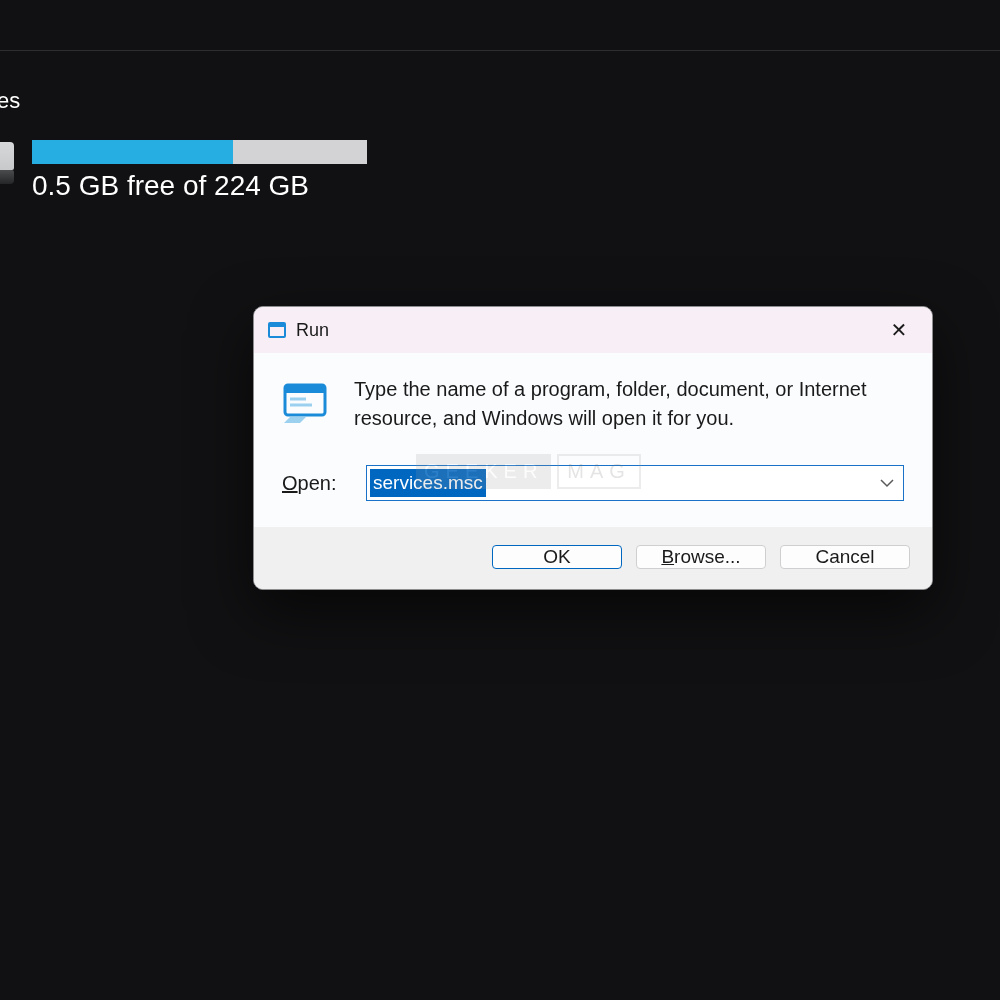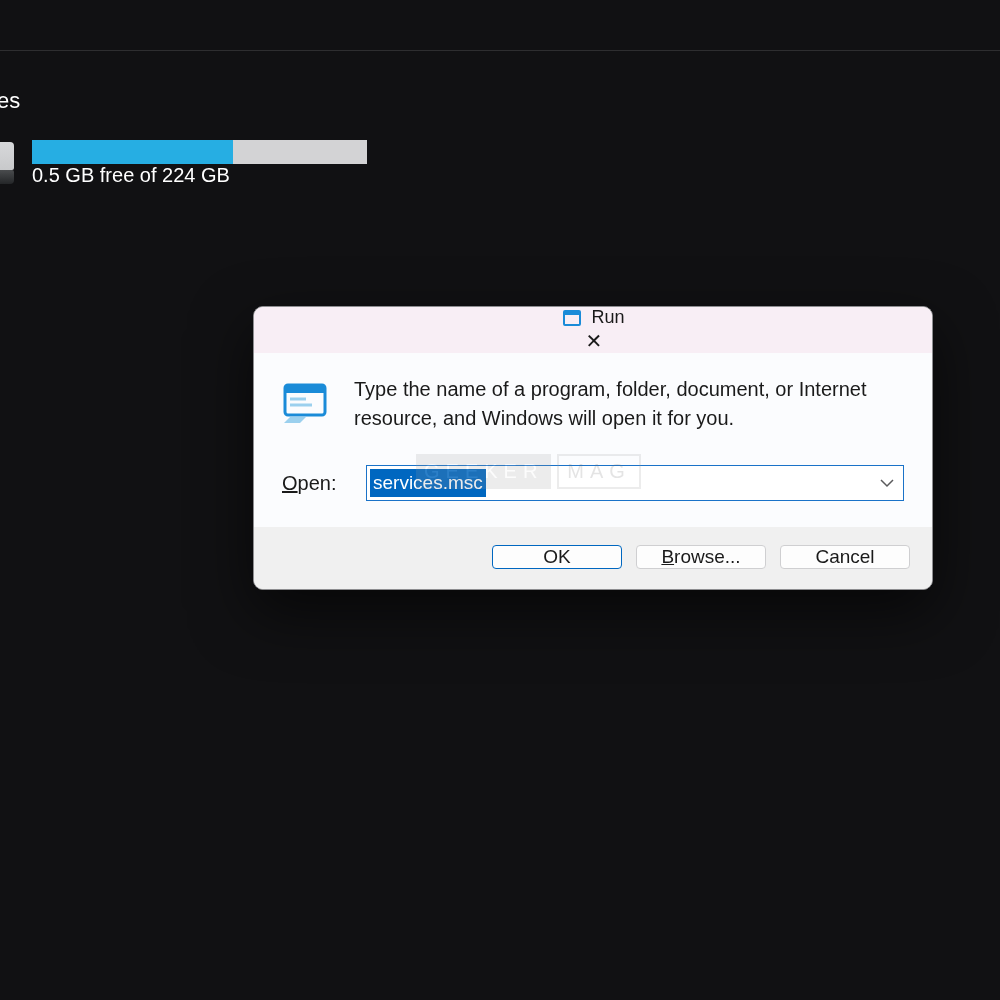--- a/index.html
+++ b/index.html
@@ -102,21 +102,22 @@
     background: #d3d3d5;
     margin-top: 6px;
     position: relative;
   }
   .drive-bar .fill {
     position: absolute;
     left: 0; top: 0; bottom: 0;
     background: #26aee3;
   }
   .drive-stats {
-    font-size: 20px;
+    margin-top: 6px;
+    font-size: 28px;
     color: #ffffff;
     white-space: nowrap;
   }
 
   
   .run-dialog {
     position: absolute;
     left: 253px;
     top: 306px;
     width: 680px;
@@ -127,21 +128,20 @@
     border: 1px solid #8d8d90;
   }
 
   .titlebar {
     display: flex;
     align-items: center;
     justify-content: space-between;
     height: 46px;
     padding: 0 12px 0 14px;
     background: #f8eef5;
-    flex-direction: column;
   }
   .titlebar-left {
     display: flex;
     align-items: center;
     gap: 10px;
   }
   .titlebar-title {
     font-size: 18px;
     color: #1a1a1a;
   }

